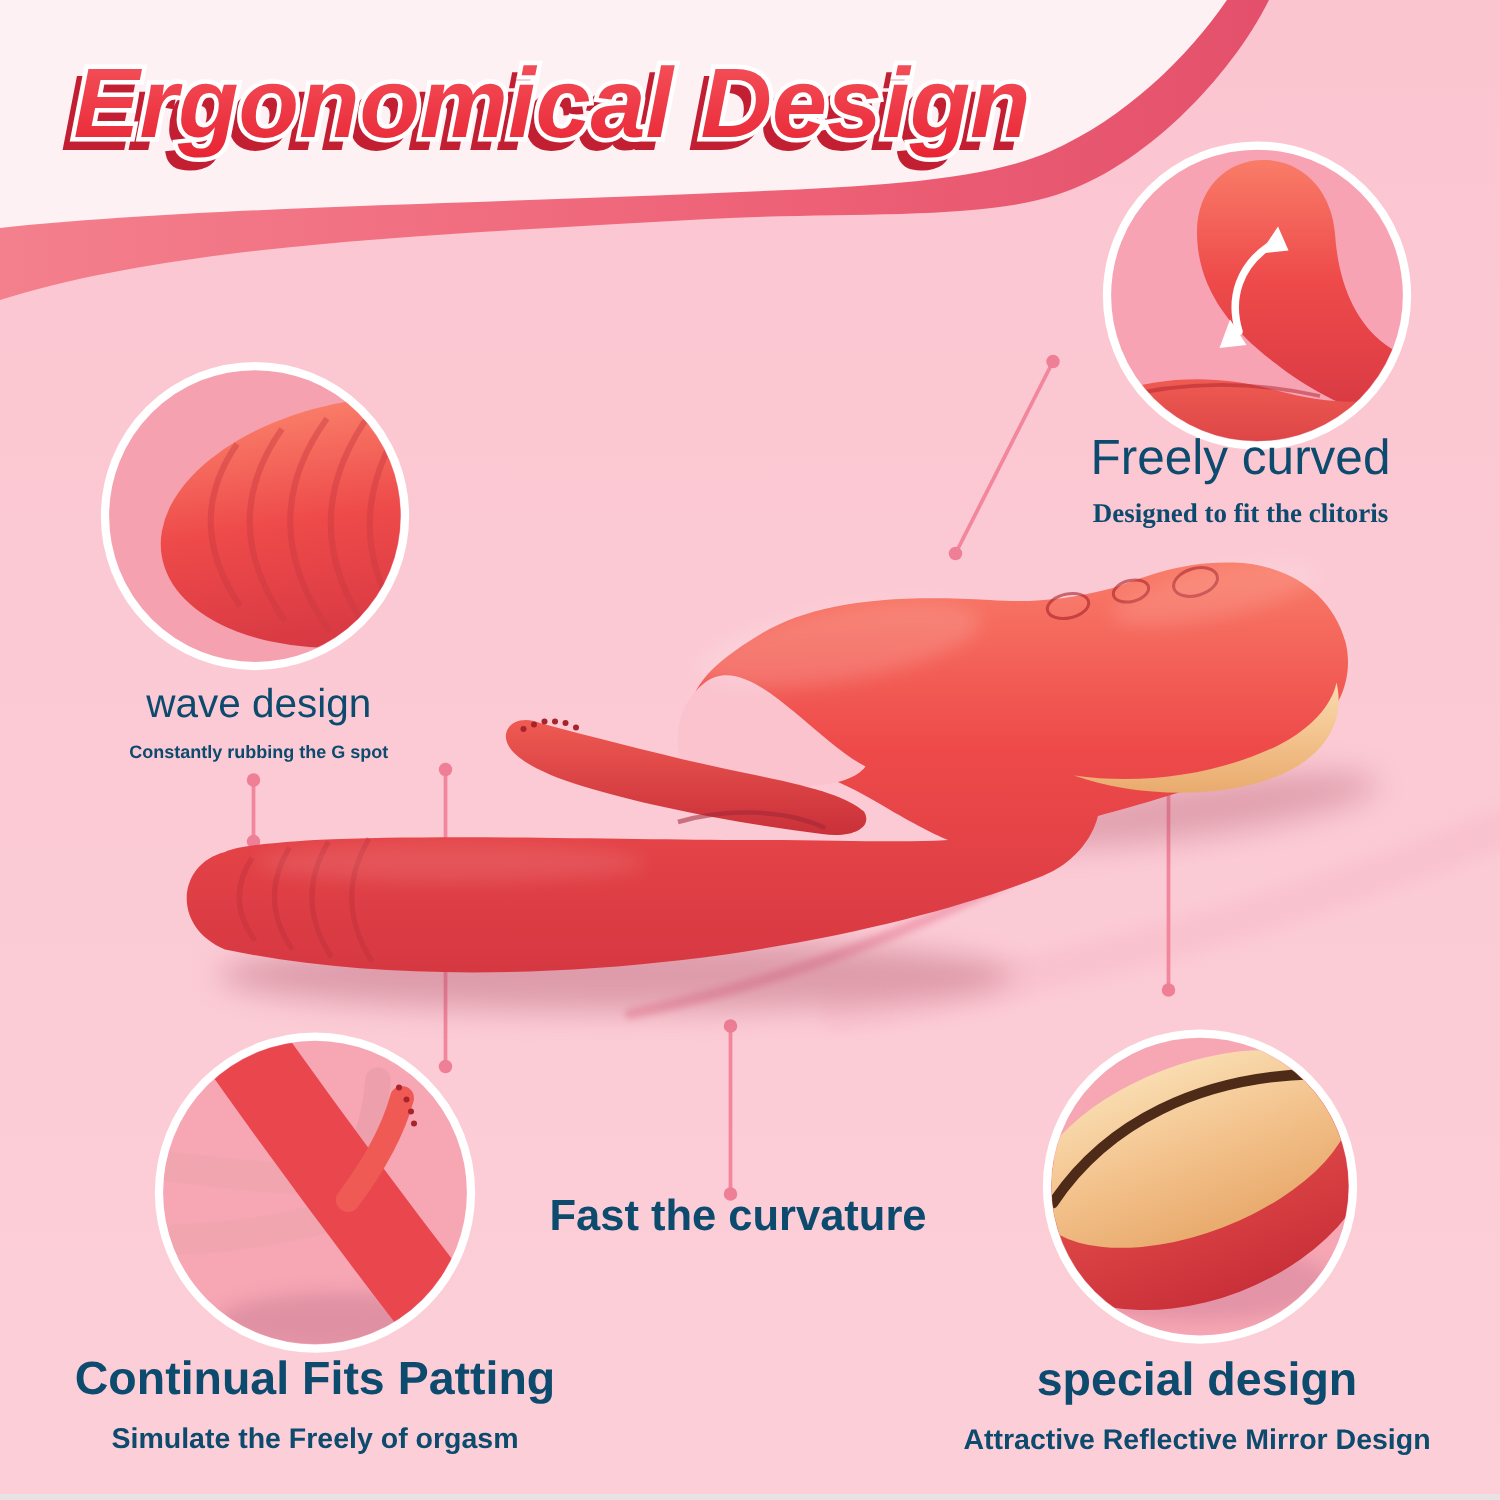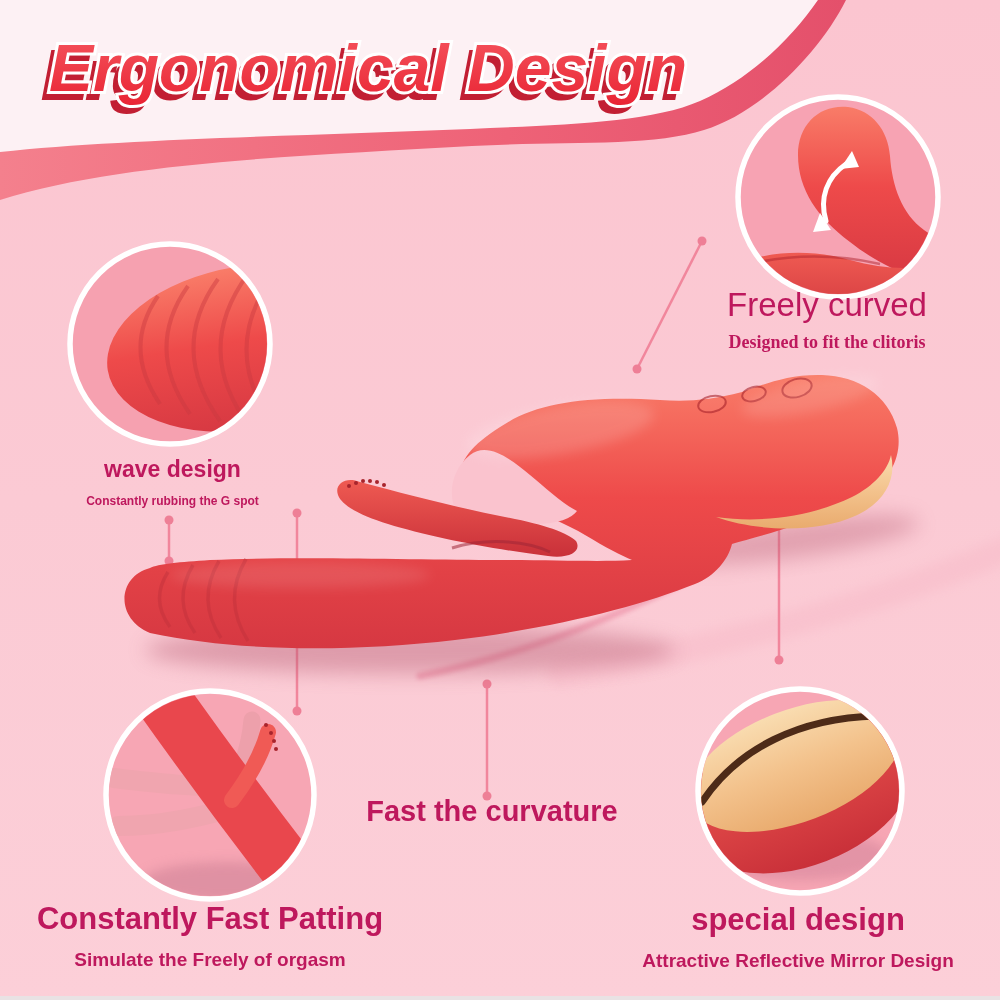--- a/index.html
+++ b/index.html
@@ -7,30 +7,30 @@
     position:relative;
     width:1000px;height:996px;
     overflow:hidden;
     font-family:"Liberation Sans", sans-serif;
     background:#fbcad4;
   }
   .scene{position:absolute;left:0;top:0;width:1000px;height:1000px;display:block;}
   .co{
     position:absolute;
     text-align:center;
-    color:#be185d;
+    color:#0c4a6e;
     z-index:5;
   }
   .co .lbl{white-space:nowrap;}
   .co .sub{white-space:nowrap;font-weight:bold;}
   .co-freely{left:667px;top:287px;width:320px;}
   .co-freely .lbl{font-size:33px;font-weight:400;line-height:36px;}
   .co-freely .sub{font-size:18px;margin-top:9px;font-family:Liberation Serif, serif;}
   .co-wave{left:15px;top:451px;width:315px;}
-  .co-wave .lbl{font-size:23px;font-weight:700;line-height:36px;}
+  .co-wave .lbl{font-size:27px;font-weight:400;line-height:36px;}
   .co-wave .sub{font-size:12px;margin-top:7px;}
   .co-fits{left:337px;top:795px;width:310px;font-weight:bold;}
   .co-fits .lbl{font-size:29px;line-height:33px;}
   .co-continual{left:5px;top:902px;width:410px;font-weight:bold;}
   .co-continual .lbl{font-size:31px;line-height:34px;}
   .co-continual .sub{font-size:19px;margin-top:13px;}
   .co-special{left:593px;top:903px;width:410px;font-weight:bold;}
   .co-special .lbl{font-size:31px;line-height:34px;}
   .co-special .sub{font-size:19px;margin-top:13px;}
 </style>
@@ -263,21 +263,21 @@
   <div class="co co-wave">
     <div class="lbl">wave design</div>
     <div class="sub">Constantly rubbing the G spot</div>
   </div>
 
   <div class="co co-fits">
     <div class="lbl">Fast the curvature</div>
   </div>
 
   <div class="co co-continual">
-    <div class="lbl">Constantly Fast Patting</div>
+    <div class="lbl">Continual Fits Patting</div>
     <div class="sub">Simulate the Freely of orgasm</div>
   </div>
 
   <div class="co co-special">
     <div class="lbl">special design</div>
     <div class="sub">Attractive Reflective Mirror Design</div>
   </div>
 
 </div>
 

